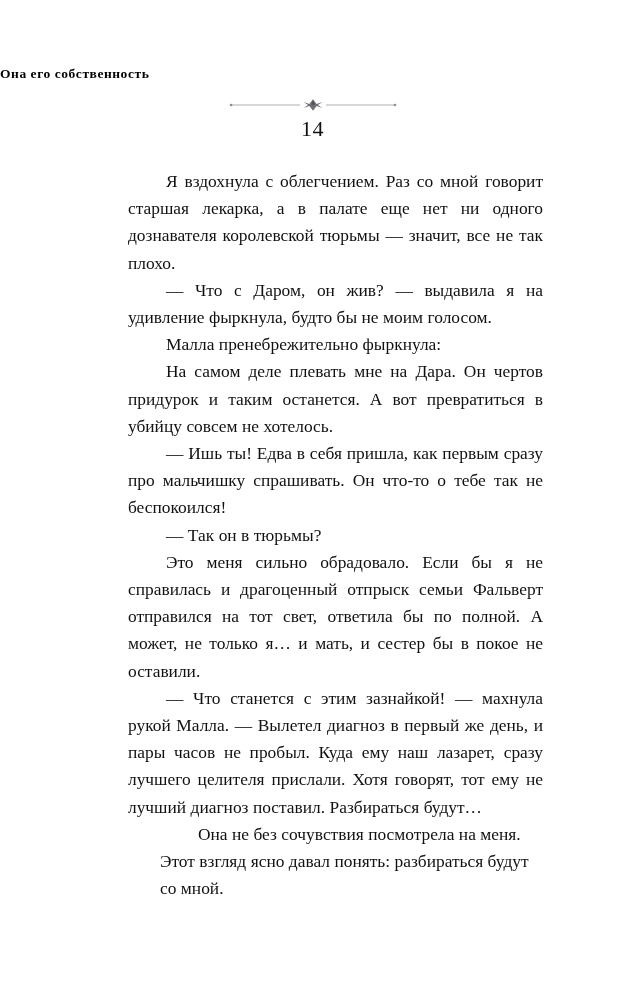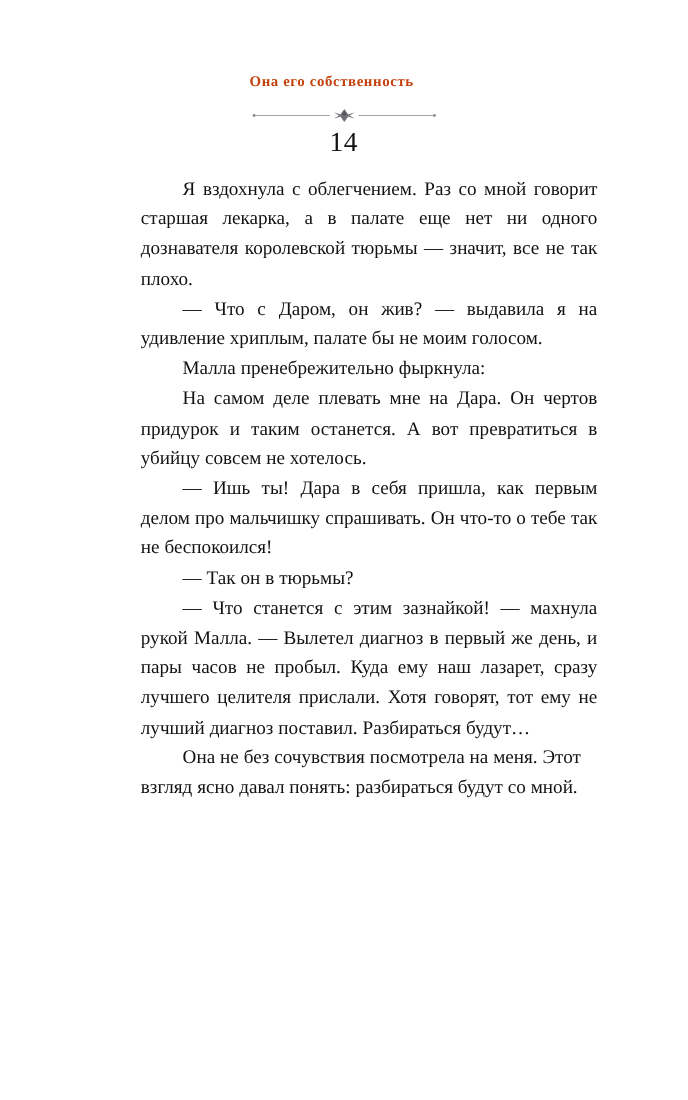--- a/index.html
+++ b/index.html
@@ -22,26 +22,25 @@
     background: #ffffff;
     box-sizing: border-box;
   }
 
   
   .running-head {
     position: absolute;
     top: 66px;
     left: 0;
     width: 603px;
-    text-align: center;
     font-family: "Liberation Serif", "DejaVu Serif", serif;
     font-weight: bold;
     font-size: 13.5px;
     letter-spacing: 0.55px;
-    color: #c2410c;
+    color: #000000;
     white-space: nowrap;
   }
 
   
   .ornament {
     position: absolute;
     top: 95px;
     left: 0;
     width: 625px;
     height: 20px;
@@ -52,46 +51,46 @@
   .ornament svg { display: block; }
 
   
   .chapter-number {
     position: absolute;
     top: 116px;
     left: 0;
     width: 625px;
     text-align: center;
     font-family: "Liberation Serif", "DejaVu Serif", serif;
-    font-size: 25px;
+    font-size: 22px;
     font-weight: normal;
     color: #111111;
     letter-spacing: 0.5px;
   }
 
   
   .text-column {
     position: absolute;
-    top: 158px;
+    top: 168px;
     left: 128px;
     width: 415px;
   }
 
   .para {
     margin: 0;
     font-size: 17.4px;
     line-height: 27.2px;
     text-align: justify;
     text-indent: 38px;
     color: #111111;
     hyphens: manual;
     -webkit-hyphens: manual;
     word-spacing: 0.1px;
   }
-  .para:last-child { text-align: left; }
+  .para:last-child { text-align: left; margin-left: 32px; }
   
 </style>
 </head>
 <body>
 
 <div class="page">
 
   <div class="running-head">Она его собственность</div>
 
   <div class="ornament">
@@ -102,22 +101,23 @@
       <circle cx="167" cy="7" r="1.3" fill="#8e8e93"></circle>
       <path d="M85 1.2 L88.6 6.1 L94.5 4.0 L89.9 7.0 L94.5 10.0 L88.6 7.9 L85 12.8 L81.4 7.9 L75.5 10.0 L80.1 7.0 L75.5 4.0 L81.4 6.1 Z" fill="#6f6f75"></path>
       <path d="M85 2.6 L86.7 6.3 L85 7.0 L83.3 6.3 Z" fill="#4e4e54"></path>
     </svg>
   </div>
 
   <div class="chapter-number">14</div>
 
   <div class="text-column">
     <p class="para">Я вздохнула с облегчением. Раз со мной говорит старшая лекарка, а в палате еще нет ни одного дознавателя королевской тюрьмы — значит, все не так плохо.</p>
-    <p class="para">— Что с Даром, он жив? — выдавила я на удивление хриплым, палате бы не моим голосом.</p>
+    <p class="para">— Что с Даром, он жив? — выдавила я на удивление фыркнула, будто бы не моим голосом.</p>
     <p class="para">Малла пренебрежительно фыркнула:</p>
     <p class="para">На самом деле плевать мне на Дара. Он чертов придурок и таким останется. А вот превратиться в убийцу совсем не хотелось.</p>
-    <p class="para">— Ишь ты! Дара в себя пришла, как первым делом про мальчишку спрашивать. Он что-то о тебе так не беспокоился!</p>
+    <p class="para">— Ишь ты! Едва в себя пришла, как первым сразу про мальчишку спрашивать. Он что-то о тебе так не беспокоился!</p>
     <p class="para">— Так он в тюрьмы?</p>
+    <p class="para">Это меня сильно обрадовало. Если бы я не справилась и драгоценный отпрыск семьи Фальверт отправился на тот свет, ответила бы по полной. А может, не только я… и мать, и сестер бы в покое не оставили.</p>
     <p class="para">— Что станется с этим зазнайкой! — махнула рукой Малла. — Вылетел диагноз в первый же день, и пары часов не пробыл. Куда ему наш лазарет, сразу лучшего целителя прислали. Хотя говорят, тот ему не лучший диагноз поставил. Разбираться будут…</p>
     <p class="para">Она не без сочувствия посмотрела на меня. Этот взгляд ясно давал понять: разбираться будут со мной.</p>
   </div>
 
 </div>
 
 </body></html>

